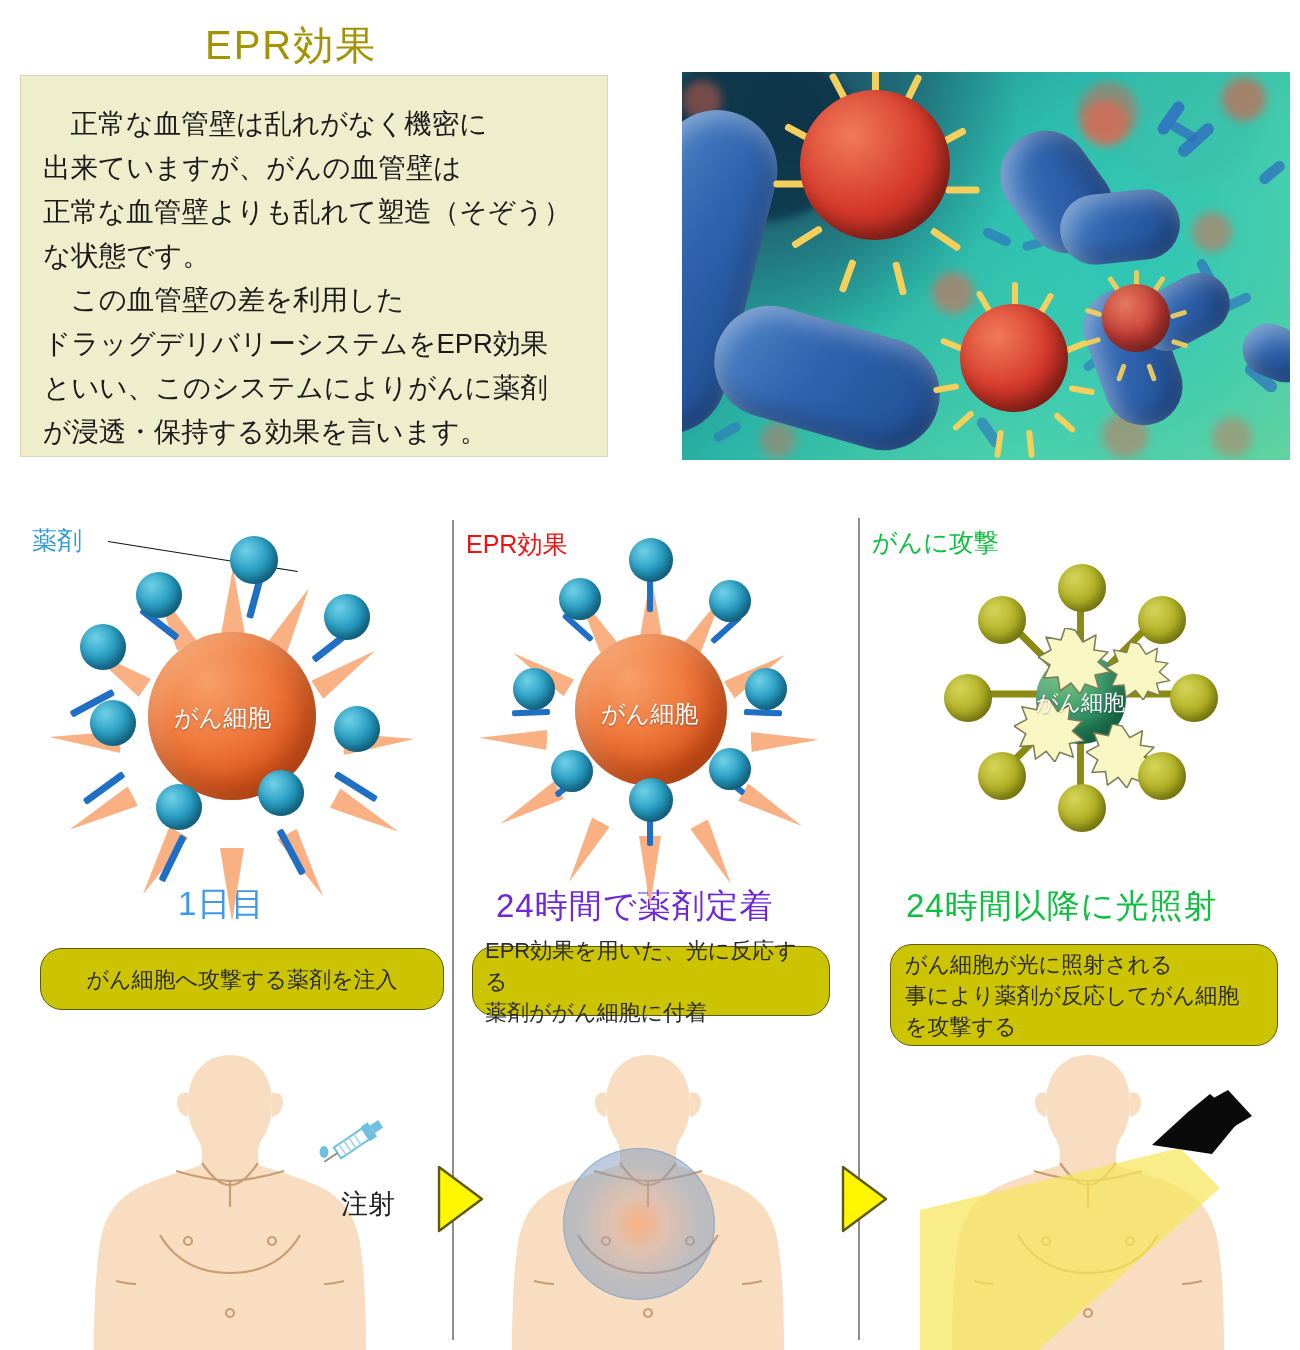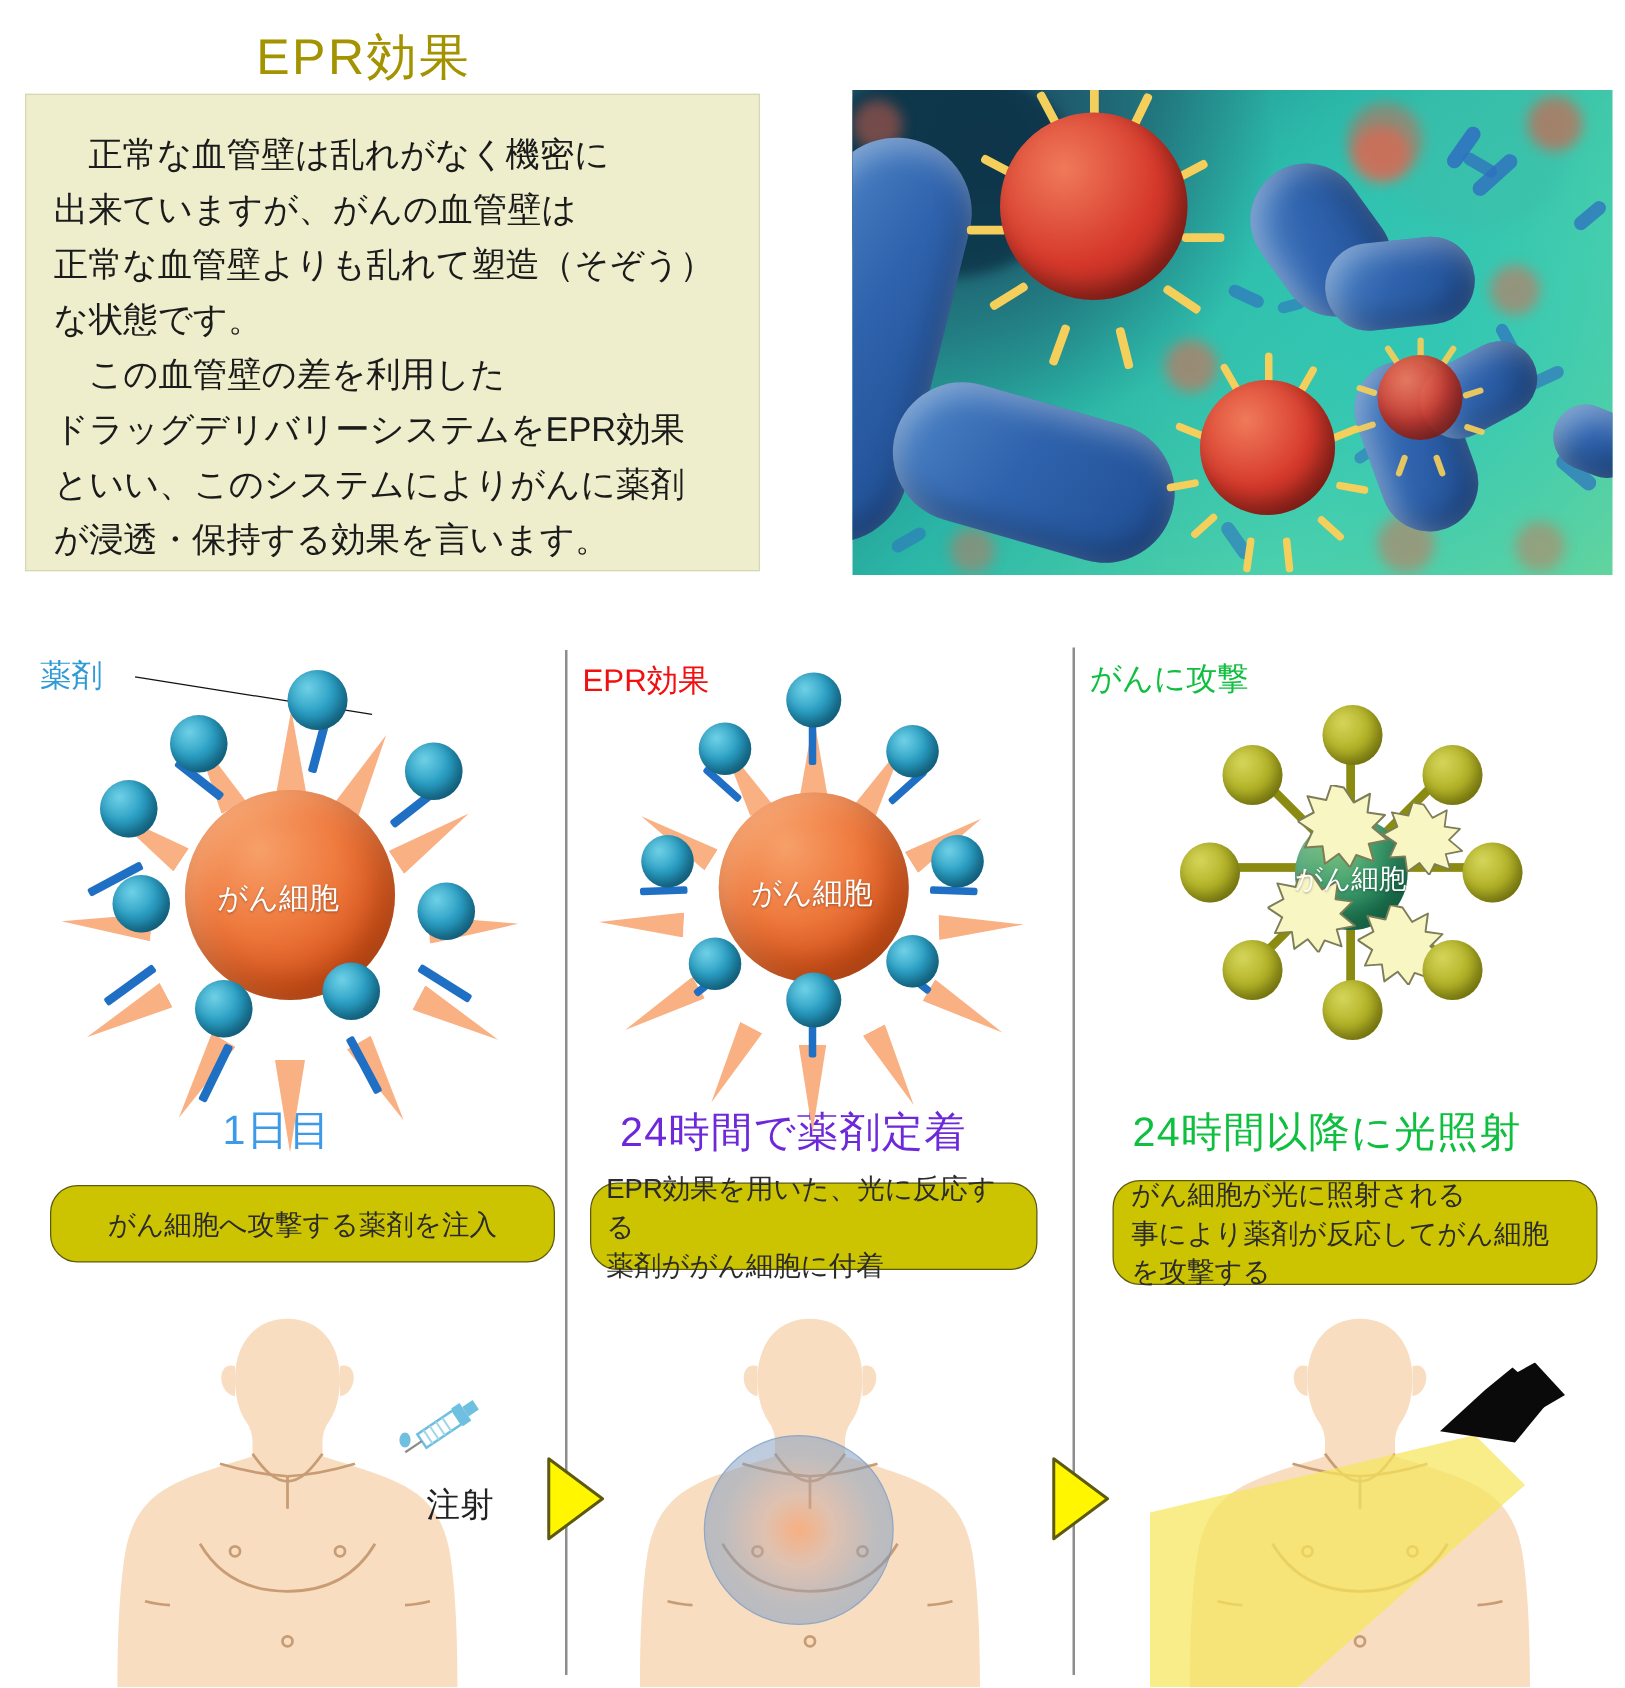--- a/index.html
+++ b/index.html
@@ -427,21 +427,21 @@
   <div class="olive-ball" style="left:208px;top:40px;width:48px;height:48px;"></div>
   <div class="olive-ball" style="left:14px;top:118px;width:48px;height:48px;"></div>
   <div class="olive-ball" style="left:240px;top:118px;width:48px;height:48px;"></div>
   <div class="olive-ball" style="left:48px;top:196px;width:48px;height:48px;"></div>
   <div class="olive-ball" style="left:208px;top:196px;width:48px;height:48px;"></div>
   <div class="olive-ball" style="left:128px;top:228px;width:48px;height:48px;"></div>
 </div>
 
 <div class="abs stage-title" style="left:906px;top:884px;color:#0fbf3f;">24時間以降に光照射</div>
 
-<div class="caption-box" style="left:890px;top:944px;width:388px;height:84px;">
+<div class="caption-box" style="left:890px;top:944px;width:388px;height:102px;">
   <div class="caption-text" style="padding-left:14px;">がん細胞が光に照射される
 事により薬剤が反応してがん細胞
 を攻撃する</div>
 </div>
 
 <div class="human" style="left:928px;top:1045px;width:320px;height:305px;">
   <svg width="320" height="305" viewBox="0 0 320 305">
     <path class="skin" d="M160 10 c-26 0 -42 20 -42 48 c0 16 4 28 10 36 c3 5 4 10 4 16 l0 10 c-18 6 -48 14 -66 24 c-22 12 -32 30 -36 54 c-4 26 -6 60 -6 107 l272 0 c0 -47 -2 -81 -6 -107 c-4 -24 -14 -42 -36 -54 c-18 -10 -48 -18 -66 -24 l0 -10 c0 -6 1 -11 4 -16 c6 -8 10 -20 10 -36 c0 -28 -16 -48 -42 -48 z"></path>
     <path class="skin" d="M118 48 c-6 -2 -11 2 -11 9 c0 8 5 14 11 15 z"></path>
     <path class="skin" d="M202 48 c6 -2 11 2 11 9 c0 8 -5 14 -11 15 z"></path>

